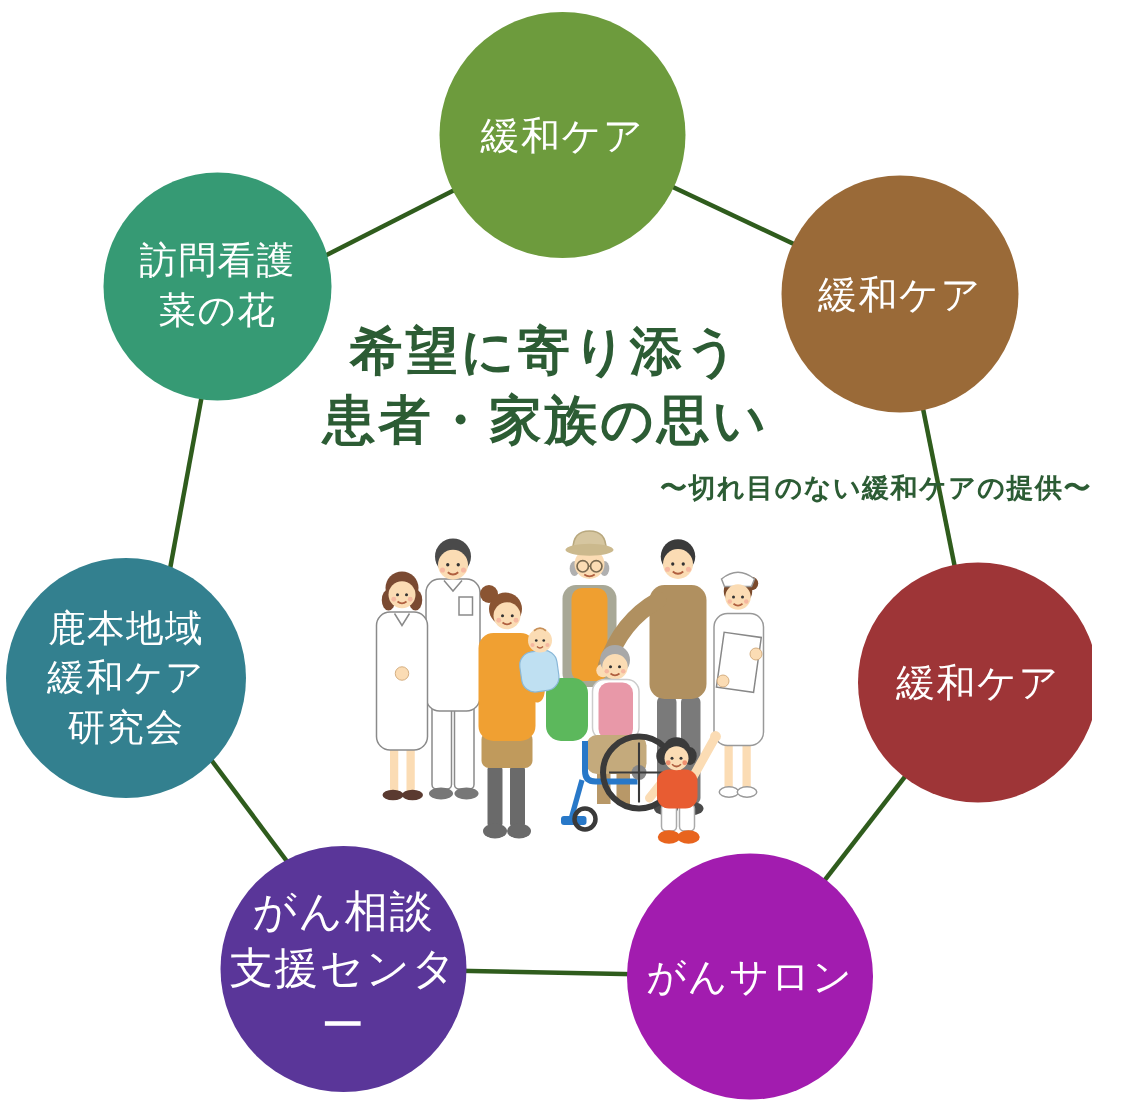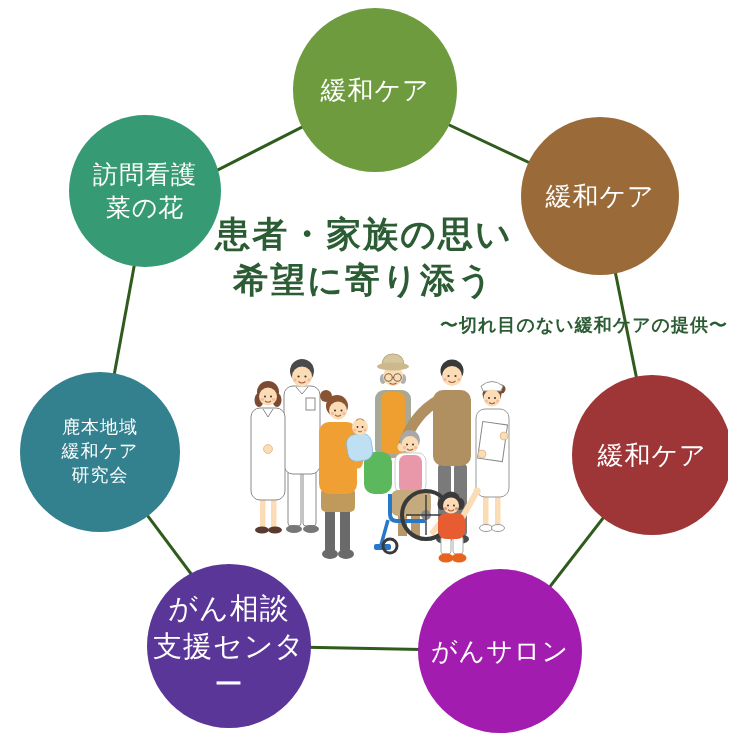--- a/index.html
+++ b/index.html
@@ -7,21 +7,21 @@
           font-family:"Liberation Sans","DejaVu Sans",sans-serif;}
   #ring{position:absolute;left:0;top:0;}
   .node{position:absolute;border-radius:50%;display:flex;align-items:center;justify-content:center;
         text-align:center;color:#ffffff;letter-spacing:1px;line-height:1.32;}
   .node .ln{display:block;}
   .n1{left:293px;top:8px;  width:164px;height:164px;font-size:26px;}
   .n2{left:521px;top:117px;width:158px;height:158px;font-size:26px;}
   .n3{left:572px;top:375px;width:160px;height:160px;font-size:26px;}
   .n4{left:418px;top:569px;width:164px;height:164px;font-size:26px;}
   .n5{left:147px;top:564px;width:164px;height:164px;font-size:29px;}
-  .n6{left:20px; top:372px;width:160px;height:160px;font-size:18px;}
+  .n6{left:4px; top:372px;width:160px;height:160px;font-size:25px;}
   .n7{left:69px; top:115px;width:152px;height:152px;font-size:25px;}
   .center-text{position:absolute;left:0;right:0;top:212px;text-align:center;
                font-family:"Liberation Serif","DejaVu Serif",serif;}
   .center-title{font-size:35px;font-weight:700;line-height:1.30;letter-spacing:2px;}
   .center-subtitle{font-size:18px;font-weight:700;margin-top:10px;letter-spacing:1px;text-align:right;}
   #people{position:absolute;left:230px;top:352px;}
 </style>
 </head>
 <body>
 
@@ -78,22 +78,22 @@
 
   <div class="node n7" style="background-color: rgb(54, 154, 116);">
     <div>
       <span class="ln">訪問看護</span>
       <span class="ln">菜の花</span>
     </div>
   </div>
 
   <div class="center-text" style="color: rgb(44, 92, 52);">
     <div class="center-title">
+      <div>希望に寄り添う</div>
       <div>患者・家族の思い</div>
-      <div>希望に寄り添う</div>
     </div>
     <div class="center-subtitle">〜切れ目のない緩和ケアの提供〜</div>
   </div>
 
   <svg id="people" width="290" height="213" viewBox="0 0 290 213">
 
     <g>
       <rect x="58" y="118" width="13" height="56" rx="3" fill="#ffffff" stroke="#8a8a8a"></rect>
       <rect x="73" y="118" width="13" height="56" rx="3" fill="#ffffff" stroke="#8a8a8a"></rect>
       <ellipse cx="64" cy="177" rx="8" ry="4" fill="#777777"></ellipse>

